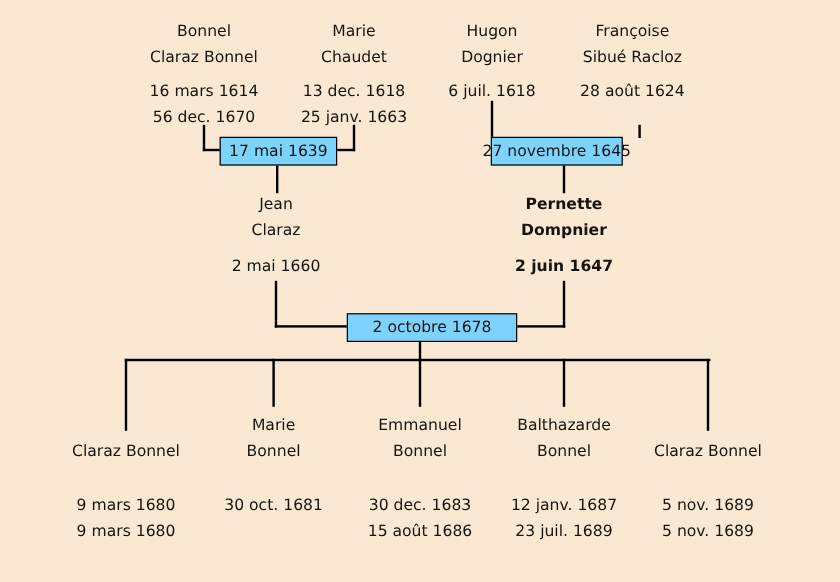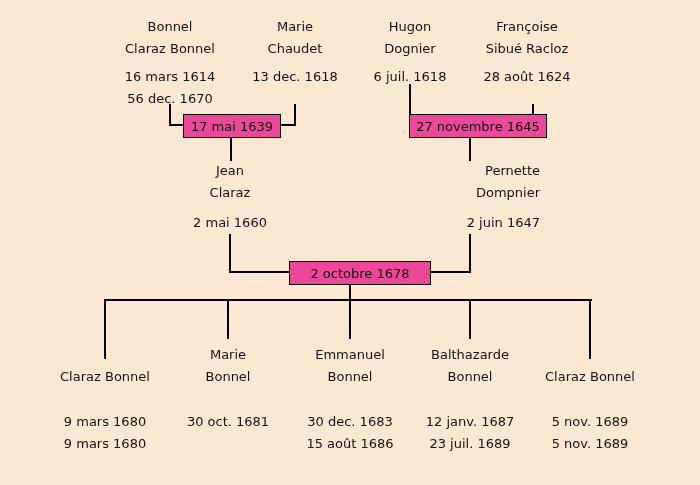--- a/index.html
+++ b/index.html
@@ -9,31 +9,31 @@
     background:#fae8d3;
     font-family:"DejaVu Sans", sans-serif;
     font-size:13px; color:#161310;
     overflow:hidden;
   }
   .line { position:absolute; background:#000; }
   .line.v { width:2px; }
   .line.h { height:2px; }
   .mbox {
     position:absolute; height:24px;
-    border:1.5px solid #000; background:#ec4899;
+    border:1.5px solid #000; background:#7dd3fc;
     display:flex; align-items:center; justify-content:center;
     z-index:2; white-space:nowrap;
   }
   .person { position:absolute; text-align:center; line-height:22px; }
   .names { display:flex; flex-direction:column; justify-content:flex-end; }
   .gen3 .names { height:44px; }
   .dates { margin-top:6px; }
   .gen2 .dates { margin-top:8px; }
   .gen3 .dates { margin-top:23px; }
-  .bold { font-weight:normal;text-align:right; }
+  .bold { font-weight:bold; }
 </style>
 </head>
 <body>
 
 <div class="canvas">
 
   <div class="line v" style="left:169px;top:104px;height:22px"></div>
   <div class="line v" style="left:294px;top:104px;height:22px"></div>
   <div class="line h" style="left:169px;top:124px;width:127px"></div>
   <div class="line v" style="left:230px;top:137px;height:24px"></div>
@@ -50,21 +50,21 @@
   <div class="line h" style="left:104px;top:299px;width:488px"></div>
   <div class="line v" style="left:104px;top:299px;height:60px"></div>
   <div class="line v" style="left:227px;top:299px;height:40px"></div>
   <div class="line v" style="left:349px;top:299px;height:40px"></div>
   <div class="line v" style="left:469px;top:299px;height:40px"></div>
   <div class="line v" style="left:589px;top:299px;height:60px"></div>
 
   <div class="mbox" style="left:183px;top:114px;width:98px">
     <span>17 mai 1639</span>
   </div>
-  <div class="mbox" style="left:409px;top:114px;width:138px">
+  <div class="mbox" style="left:409px;top:114px;width:110px">
     <span>27 novembre 1645</span>
   </div>
   <div class="mbox" style="left:289px;top:261px;width:142px">
     <span>2 octobre 1678</span>
   </div>
 
   <div class="person gen1" style="left:100px;top:16px;width:140px">
     <div class="names">
       <div>Bonnel</div>
       <div>Claraz Bonnel</div>
@@ -74,20 +74,21 @@
       <div>56 dec. 1670</div>
     </div>
   </div>
   <div class="person gen1" style="left:225px;top:16px;width:140px">
     <div class="names">
       <div>Marie</div>
       <div>Chaudet</div>
     </div>
     <div class="dates">
       <div>13 dec. 1618</div>
+      <div>25 janv. 1663</div>
     </div>
   </div>
   <div class="person gen1" style="left:340px;top:16px;width:140px">
     <div class="names">
       <div>Hugon</div>
       <div>Dognier</div>
     </div>
     <div class="dates">
       <div>6 juil. 1618</div>
       <div></div>

